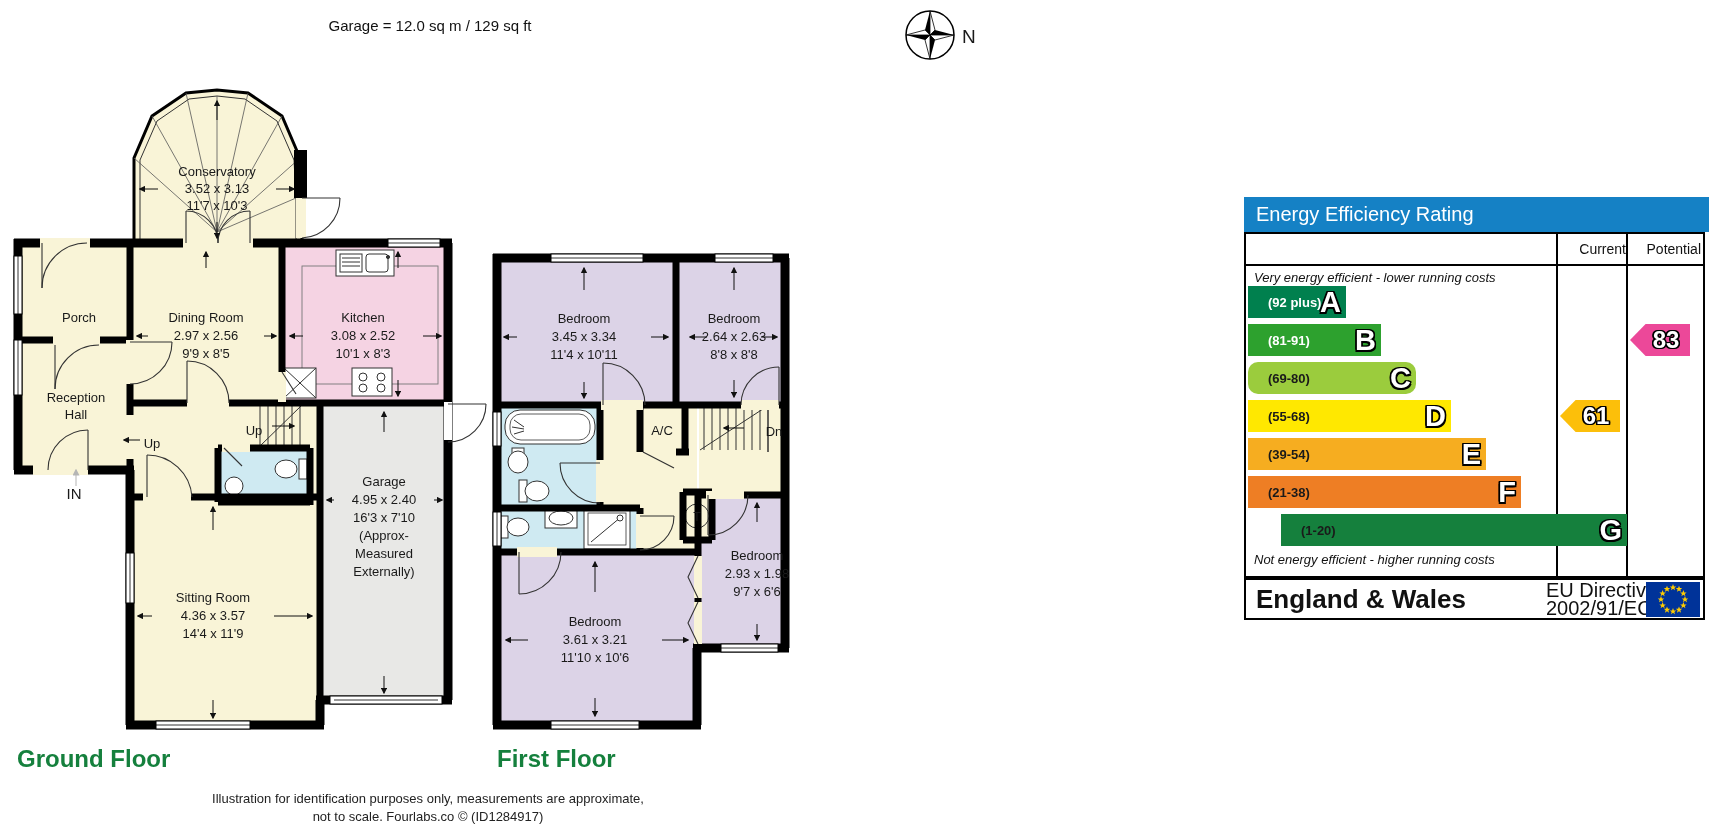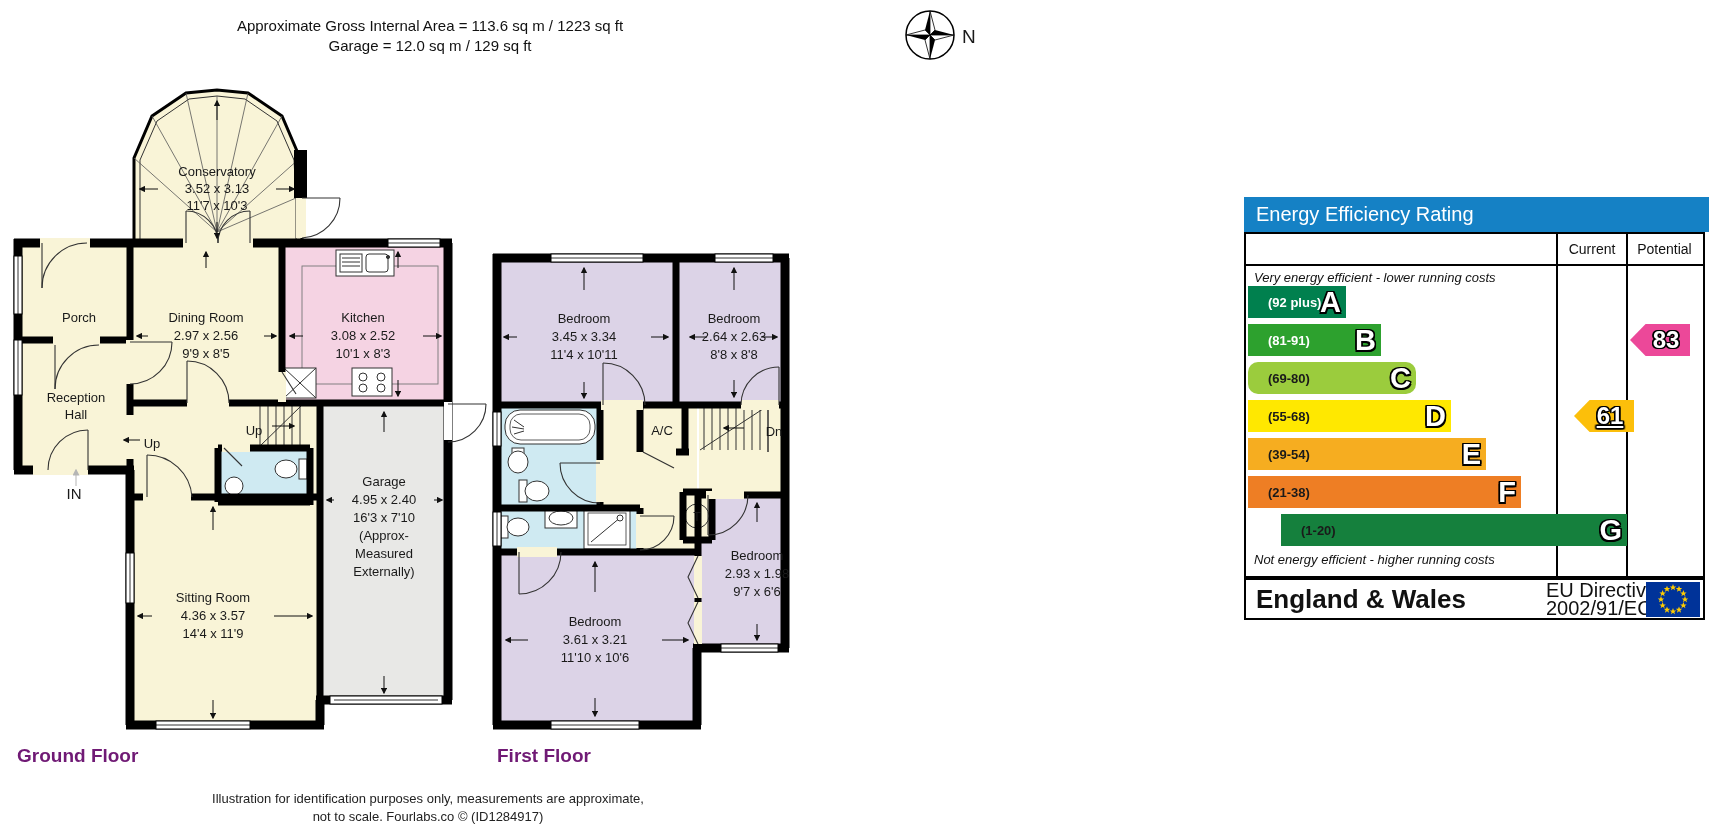--- a/index.html
+++ b/index.html
@@ -1,61 +1,60 @@
 <!DOCTYPE html>
 <html><head>
 <meta charset="utf-8">
 <style>
   html,body{margin:0;padding:0;background:#fff;}
   #stage{position:relative;width:1709px;height:832px;background:#fff;overflow:hidden;
          font-family:"Liberation Sans",sans-serif;color:#1a1a1a;}
   .abs{position:absolute;}
   .hdr{left:120px;top:16px;width:620px;text-align:center;font-size:15px;line-height:20px;color:#111;}
-  .floorlabel{font-size:19px;font-weight:bold;color:#701a75;}
+  .floorlabel{font-size:24px;font-weight:bold;color:#15803d;}
   .disc{left:128px;top:790px;width:600px;text-align:center;font-size:13px;line-height:18px;color:#222;}
   svg text{font-family:"Liberation Sans",sans-serif;fill:#1a1a1a;font-size:13px;}
   svg .ctr{text-anchor:middle;}
   
   .epc{left:1244px;top:197px;width:461px;height:423px;}
   .epc *{box-sizing:border-box;}
   .epc-head{position:absolute;left:0;top:0;width:473px;height:35px;background:#1581c5;color:#fff;
             font-size:20px;font-weight:normal;line-height:35px;padding-left:12px;}
   .epc-table{position:absolute;left:0;top:35px;width:461px;height:346px;border:2px solid #000;background:#fff;}
   .vline{position:absolute;top:0;width:2px;height:100%;background:#000;}
   .hline{position:absolute;left:0;top:30px;width:100%;height:2px;background:#000;}
-  .colhdr{position:absolute;top:0;height:30px;line-height:30px;text-align:center;font-size:14px;color:#111;}
+  .colhdr{position:absolute;top:0;height:30px;line-height:30px;text-align:right;font-size:14px;color:#111;}
   .note{position:absolute;left:8px;font-size:13px;font-style:italic;color:#111;}
   .band{position:absolute;left:2px;height:32px;line-height:32px;}
   .band .rng{font-size:13px;font-weight:bold;padding-left:20px;}
   .band .ltr{position:absolute;right:5px;top:0px;font-size:29px;font-weight:bold;line-height:32px;color:#fff;
              text-shadow:-1.5px -1.5px 0 #000,1.5px -1.5px 0 #000,-1.5px 1.5px 0 #000,1.5px 1.5px 0 #000,0 -1.5px 0 #000,0 1.5px 0 #000,-1.5px 0 0 #000,1.5px 0 0 #000;}
   .band-a{top:52px;width:98px;background:#00804e;} .band-a .rng{color:#fff;}
   .band-b{top:90px;width:133px;background:#2da12e;} .band-b .rng{color:#fff;}
   .band-c{top:128px;width:168px;background:#9bcc3d;border-radius:10px;}
   .band-d{top:166px;width:203px;background:#ffe800;}
   .band-e{top:204px;width:238px;background:#f6ad20;}
   .band-f{top:242px;width:273px;background:#ee7e24;}
   .band-g{top:280px;width:346px;background:#15803d;margin-left:33px;}
   .arrow{position:absolute;height:32px;width:60px;line-height:32px;text-align:center;font-size:24px;font-weight:bold;color:#fff;
          padding-left:12px;clip-path:polygon(0 50%,26% 0,100% 0,100% 100%,26% 100%);
          text-shadow:-1.4px -1.4px 0 #000,1.4px -1.4px 0 #000,-1.4px 1.4px 0 #000,1.4px 1.4px 0 #000,0 -1.4px 0 #000,0 1.4px 0 #000,-1.4px 0 0 #000,1.4px 0 0 #000;}
-  .cur{left:328px;top:166px;background:#fcbf0a;text-decoration:underline;}
+  .cur{left:314px;top:166px;background:#fcbf0a;}
   .pot{left:384px;top:90px;background:#ec4899;}
   .epc-footer{position:absolute;left:0;top:381px;width:461px;height:42px;border:2px solid #000;background:#fff;}
   .ew{position:absolute;left:10px;top:0;font-size:26px;font-weight:bold;line-height:38px;color:#111;}
   .dir{position:absolute;left:300px;top:1px;font-size:20px;line-height:18px;color:#111;}
   .flag{position:absolute;right:3px;top:2px;}
 </style>
 </head>
 <body>
 
 <div id="stage">
 
   <div class="abs hdr">
-    <div>Approximate Gross Internal Area = 113.6 sq m / 1223 sq ft</div>
     <div>Garage = 12.0 sq m / 129 sq ft</div>
   </div>
 
   <svg class="abs" style="left:900px;top:5px" width="95" height="62">
     <circle cx="30" cy="30" r="24" fill="none" stroke="#000" stroke-width="1.5"></circle>
     <polygon points="30,6 30,30 25,25" fill="#000"></polygon>
       <polygon points="30,6 30,30 35,25" fill="#fff" stroke="#000" stroke-width="0.8"></polygon>
     <polygon points="54,30 30,30 35,25" fill="#000"></polygon>
       <polygon points="54,30 30,30 35,35" fill="#fff" stroke="#000" stroke-width="0.8"></polygon>
     <polygon points="30,54 30,30 35,35" fill="#000"></polygon>

